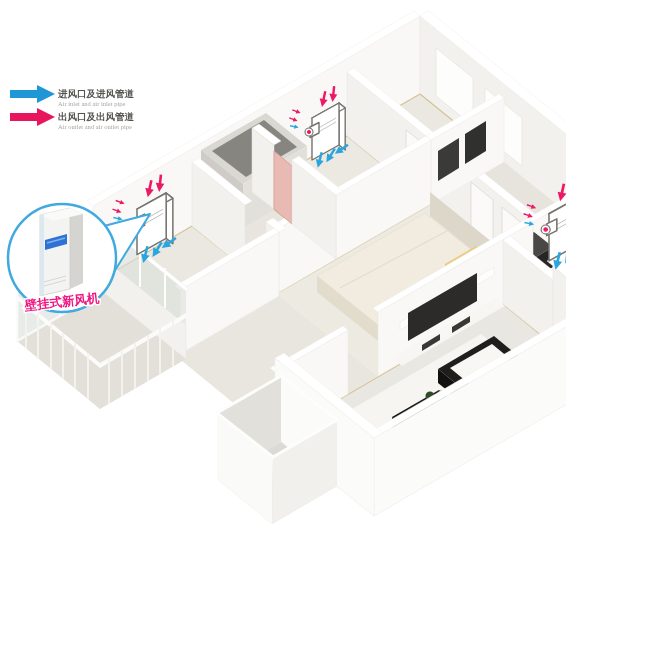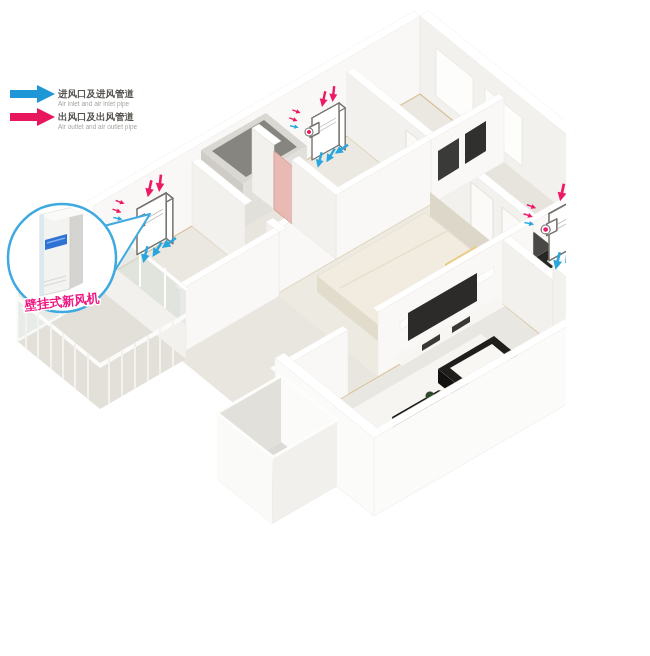--- a/index.html
+++ b/index.html
@@ -1,17 +1,17 @@
 <!DOCTYPE html>
 <html><head>
 <meta charset="utf-8">
 <style>
   html,body{margin:0;padding:0;background:#fff;}
   #stage{position:relative;width:566px;height:656px;background:#fff;overflow:hidden;
-         font-family:Liberation Sans, sans-serif;}
+         font-family:Liberation Serif, serif;}
   svg{display:block}
   .wallL{fill:#f9f8f6;stroke:#eceae6;stroke-width:.5}
   .wallD{fill:#f2f1ee;stroke:#e9e7e3;stroke-width:.5}
   .wallB{fill:#fbfbfa;stroke:#efedea;stroke-width:.5}
   .wtop{fill:#ffffff;stroke:#eceae7;stroke-width:.4}
   .doorway{fill:#fbfaf8;stroke:#ddd9d2;stroke-width:.8}
   .skirt{stroke:#cdb27a;stroke-width:1.1;opacity:.75}
   .unit-box{fill:#ffffff;stroke:#76746f;stroke-width:1.4;stroke-linejoin:round}
   .pk{stroke:#ec1a66;fill:#ec1a66}
   .bl{stroke:#29a6de;fill:#29a6de}

